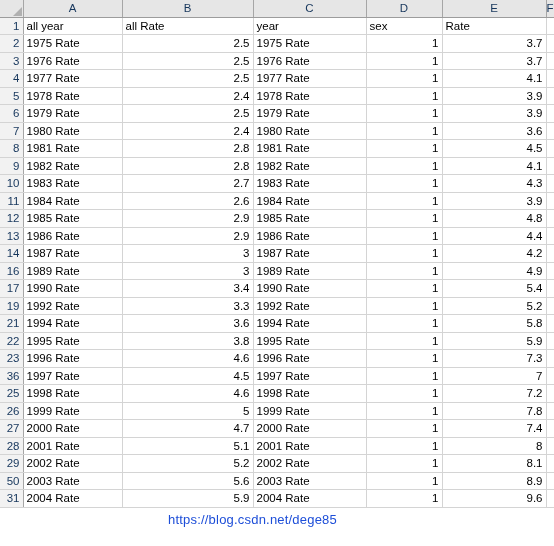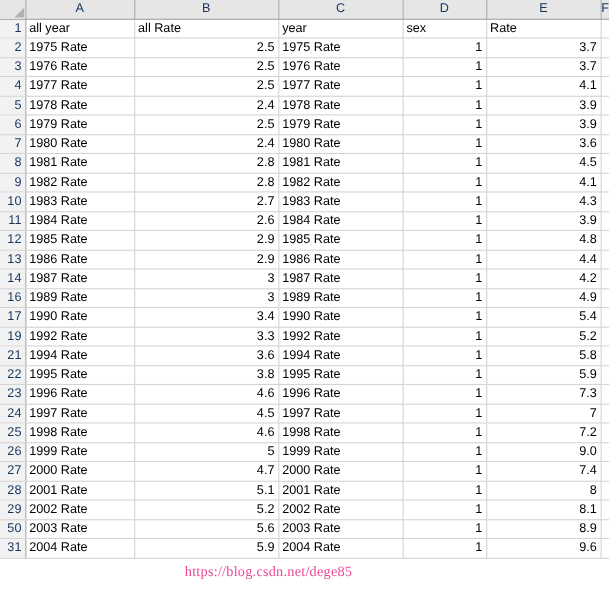--- a/index.html
+++ b/index.html
@@ -96,23 +96,23 @@
   td.cell.right { text-align: right; padding-right: 3px; }
 
   
   tr.datarow:first-of-type td.cell { }
 
   
   .watermark {
     position: absolute;
     left: 168px;
     top: 512px;
-    font-family: Liberation Serif, serif;
+    font-family: Liberation Sans, sans-serif;
     font-size: 13px;
-    color: #ec4899;
+    color: #1d4ed8;
     white-space: nowrap;
     letter-spacing: 0.2px;
     pointer-events: none;
     z-index: 5;
   }
 </style>
 </head>
 <body>
 
 <div id="sheet">
@@ -317,21 +317,21 @@
         <tr class="datarow">
           <td class="rowhead">23</td>
           <td class="cell left">1996 Rate</td>
           <td class="cell right">4.6</td>
           <td class="cell left">1996 Rate</td>
           <td class="cell right">1</td>
           <td class="cell right">7.3</td>
           <td class="cell"></td>
         </tr>
         <tr class="datarow">
-          <td class="rowhead">24</td>
+          <td class="rowhead">36</td>
           <td class="cell left">1997 Rate</td>
           <td class="cell right">4.5</td>
           <td class="cell left">1997 Rate</td>
           <td class="cell right">1</td>
           <td class="cell right">7</td>
           <td class="cell"></td>
         </tr>
         <tr class="datarow">
           <td class="rowhead">25</td>
           <td class="cell left">1998 Rate</td>
@@ -340,21 +340,21 @@
           <td class="cell right">1</td>
           <td class="cell right">7.2</td>
           <td class="cell"></td>
         </tr>
         <tr class="datarow">
           <td class="rowhead">26</td>
           <td class="cell left">1999 Rate</td>
           <td class="cell right">5</td>
           <td class="cell left">1999 Rate</td>
           <td class="cell right">1</td>
-          <td class="cell right">9.0</td>
+          <td class="cell right">7.8</td>
           <td class="cell"></td>
         </tr>
         <tr class="datarow">
           <td class="rowhead">27</td>
           <td class="cell left">2000 Rate</td>
           <td class="cell right">4.7</td>
           <td class="cell left">2000 Rate</td>
           <td class="cell right">1</td>
           <td class="cell right">7.4</td>
           <td class="cell"></td>

